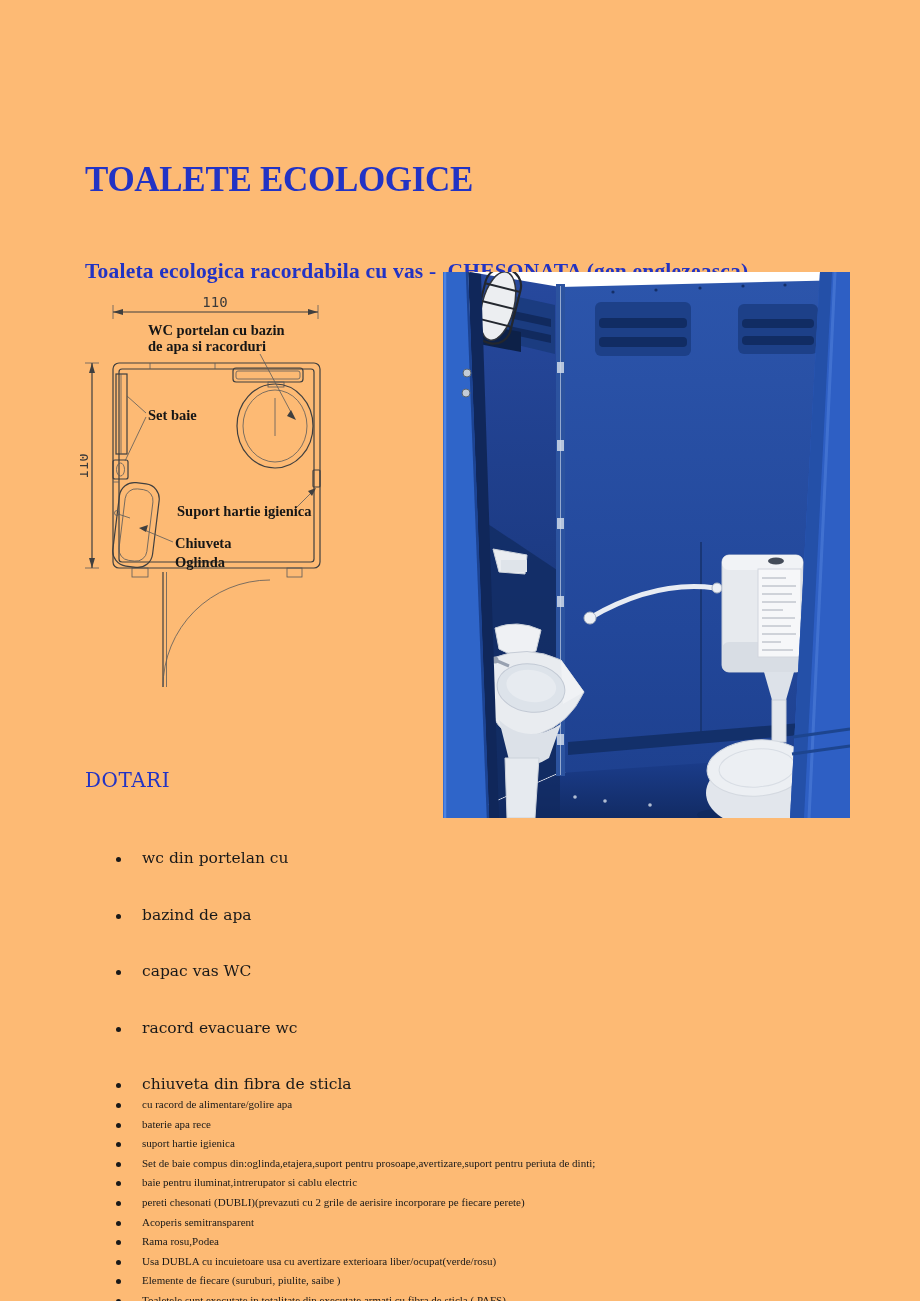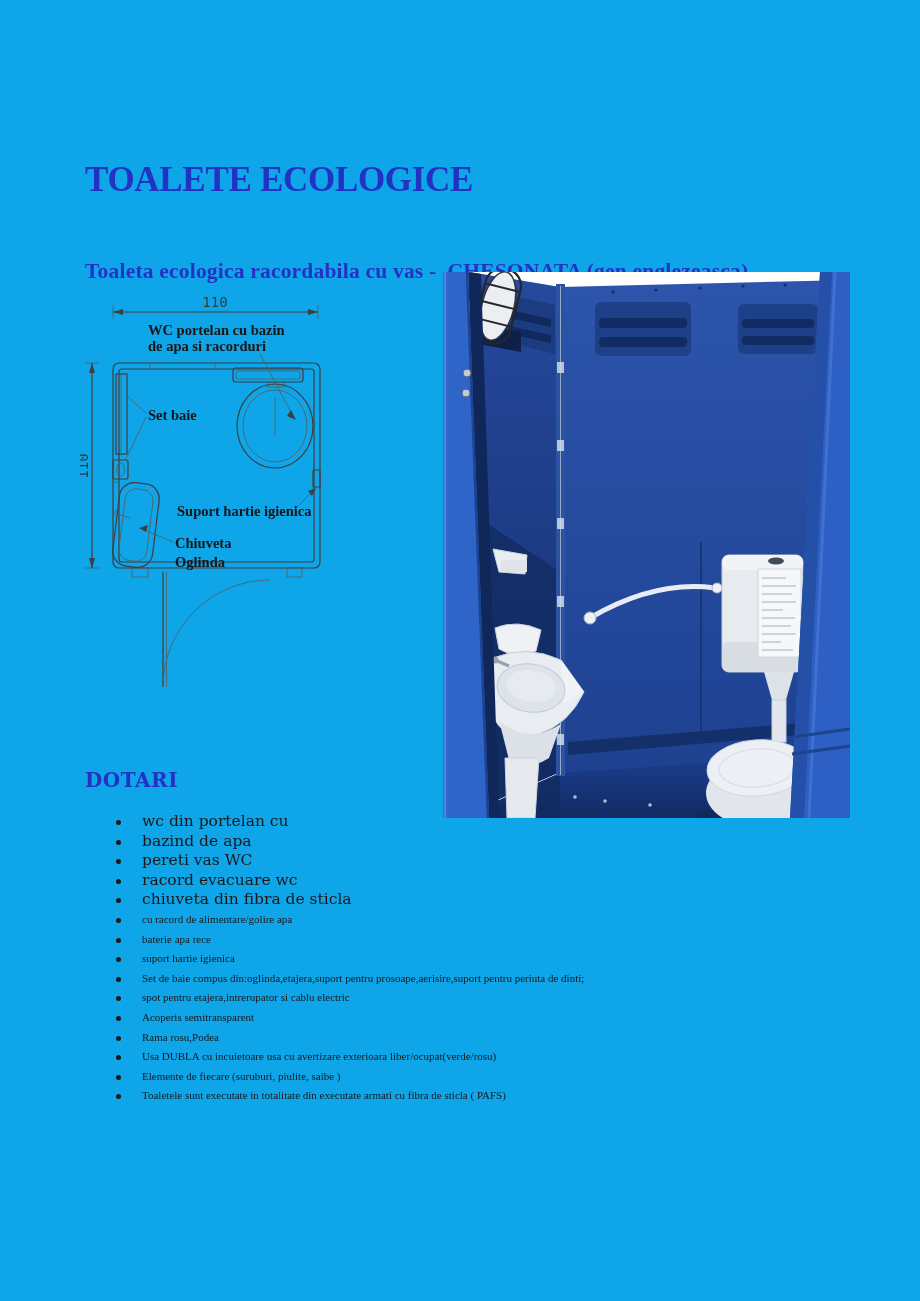--- a/index.html
+++ b/index.html
@@ -1,43 +1,43 @@
 <!DOCTYPE html>
 <html><head>
 <meta charset="utf-8">
 <style>
   html,body{margin:0;padding:0;background:#ffffff;}
   .page{
-    position:relative;width:920px;height:1301px;background:#0ea5e9;overflow:hidden;
+    position:relative;width:920px;height:1301px;background:#fdba74;overflow:hidden;
     font-family:"Liberation Serif",serif;color:#1c1c1c;
   }
   .doc-title{
     position:absolute;left:85px;top:160px;width:760px;
     font-size:35px;font-weight:bold;color:#2233c4;letter-spacing:-0.3px;
     font-family:"Liberation Serif",serif;white-space:pre;
   }
   .doc-subtitle{
     position:absolute;left:85px;top:223px;width:800px;
     font-size:21.5px;font-weight:bold;color:#2233c4;letter-spacing:0.2px;
     font-family:"Liberation Serif",serif;white-space:pre;margin-top:36px;
   }
   .plan-svg{position:absolute;left:80px;top:290px;width:300px;height:412px;}
   .photo-svg{position:absolute;left:443px;top:272px;width:407px;height:546px;}
   .dotari{
     position:absolute;left:85px;top:768px;
-    font-size:20px;font-weight:bold;color:#2233c4;letter-spacing:0.5px;
+    font-size:20px;font-weight:normal;color:#2233c4;letter-spacing:0.5px;
     font-family:"DejaVu Serif",serif;
   }
   .features{position:absolute;left:85px;top:812px;width:748px;}
   .features ul{list-style:none;margin:0;padding:0;}
   .features li{
     position:relative;padding-left:57px;
     font-family:"Liberation Serif",serif;font-size:11px;line-height:19.6px;color:#191919;
   }
-  .features li.wide{font-family:"DejaVu Serif",serif;font-size:15.5px;}
+  .features li.wide{font-family:"DejaVu Serif",serif;font-size:15.5px;margin-top:37px;}
   .features li .dot{
     position:absolute;left:31px;top:8px;width:5px;height:5px;border-radius:50%;background:#191919;
   }
   .plan-svg text{font-family:"Liberation Serif",serif;font-weight:bold;fill:#161616;font-size:14.5px;}
   .plan-svg text.dim{font-family:"DejaVu Sans Mono",monospace;font-weight:normal;fill:#3a3a3a;font-size:14px;}
   .plan-svg .ln{stroke:#3f3f3f;stroke-width:1.2;fill:none;}
   .plan-svg .thin{stroke:#5a5a5a;stroke-width:0.8;fill:none;}
   .plan-svg .ar{fill:#3f3f3f;stroke:none;}
 </style>
 </head>
@@ -277,28 +277,29 @@
       <path d="M350,465 L407,457 M349,482 L407,474" stroke="#1d458f" stroke-width="3"></path>
     </g>
   </svg>
 
   <div class="dotari">DOTARI</div>
 
   <div class="features">
     <ul>
       <li class="wide"><span class="dot"></span><span>wc din portelan cu</span></li>
       <li class="wide"><span class="dot"></span><span>bazind de apa</span></li>
-      <li class="wide"><span class="dot"></span><span>pereti vas WC</span></li>
+      <li class="wide"><span class="dot"></span><span>capac vas WC</span></li>
       <li class="wide"><span class="dot"></span><span>racord evacuare wc</span></li>
       <li class="wide"><span class="dot"></span><span>chiuveta din fibra de sticla</span></li>
       <li><span class="dot"></span><span>cu racord de alimentare/golire apa</span></li>
       <li><span class="dot"></span><span>baterie apa rece</span></li>
       <li><span class="dot"></span><span>suport hartie igienica</span></li>
-      <li><span class="dot"></span><span>Set de baie compus din:oglinda,etajera,suport pentru prosoape,aerisire,suport pentru periuta de dinti;</span></li>
-      <li><span class="dot"></span><span>spot pentru etajera,intrerupator si cablu electric</span></li>
+      <li><span class="dot"></span><span>Set de baie compus din:oglinda,etajera,suport pentru prosoape,avertizare,suport pentru periuta de dinti;</span></li>
+      <li><span class="dot"></span><span>baie pentru iluminat,intrerupator si cablu electric</span></li>
+      <li><span class="dot"></span><span>pereti chesonati (DUBLI)(prevazuti cu 2 grile de aerisire incorporare pe fiecare perete)</span></li>
       <li><span class="dot"></span><span>Acoperis semitransparent</span></li>
       <li><span class="dot"></span><span>Rama rosu,Podea</span></li>
       <li><span class="dot"></span><span>Usa DUBLA cu incuietoare usa cu avertizare exterioara liber/ocupat(verde/rosu)</span></li>
       <li><span class="dot"></span><span>Elemente de fiecare (suruburi, piulite, saibe )</span></li>
       <li><span class="dot"></span><span>Toaletele sunt executate in totalitate din executate armati cu fibra de sticla ( PAFS)</span></li>
     </ul>
   </div>
 
 </div>
 

